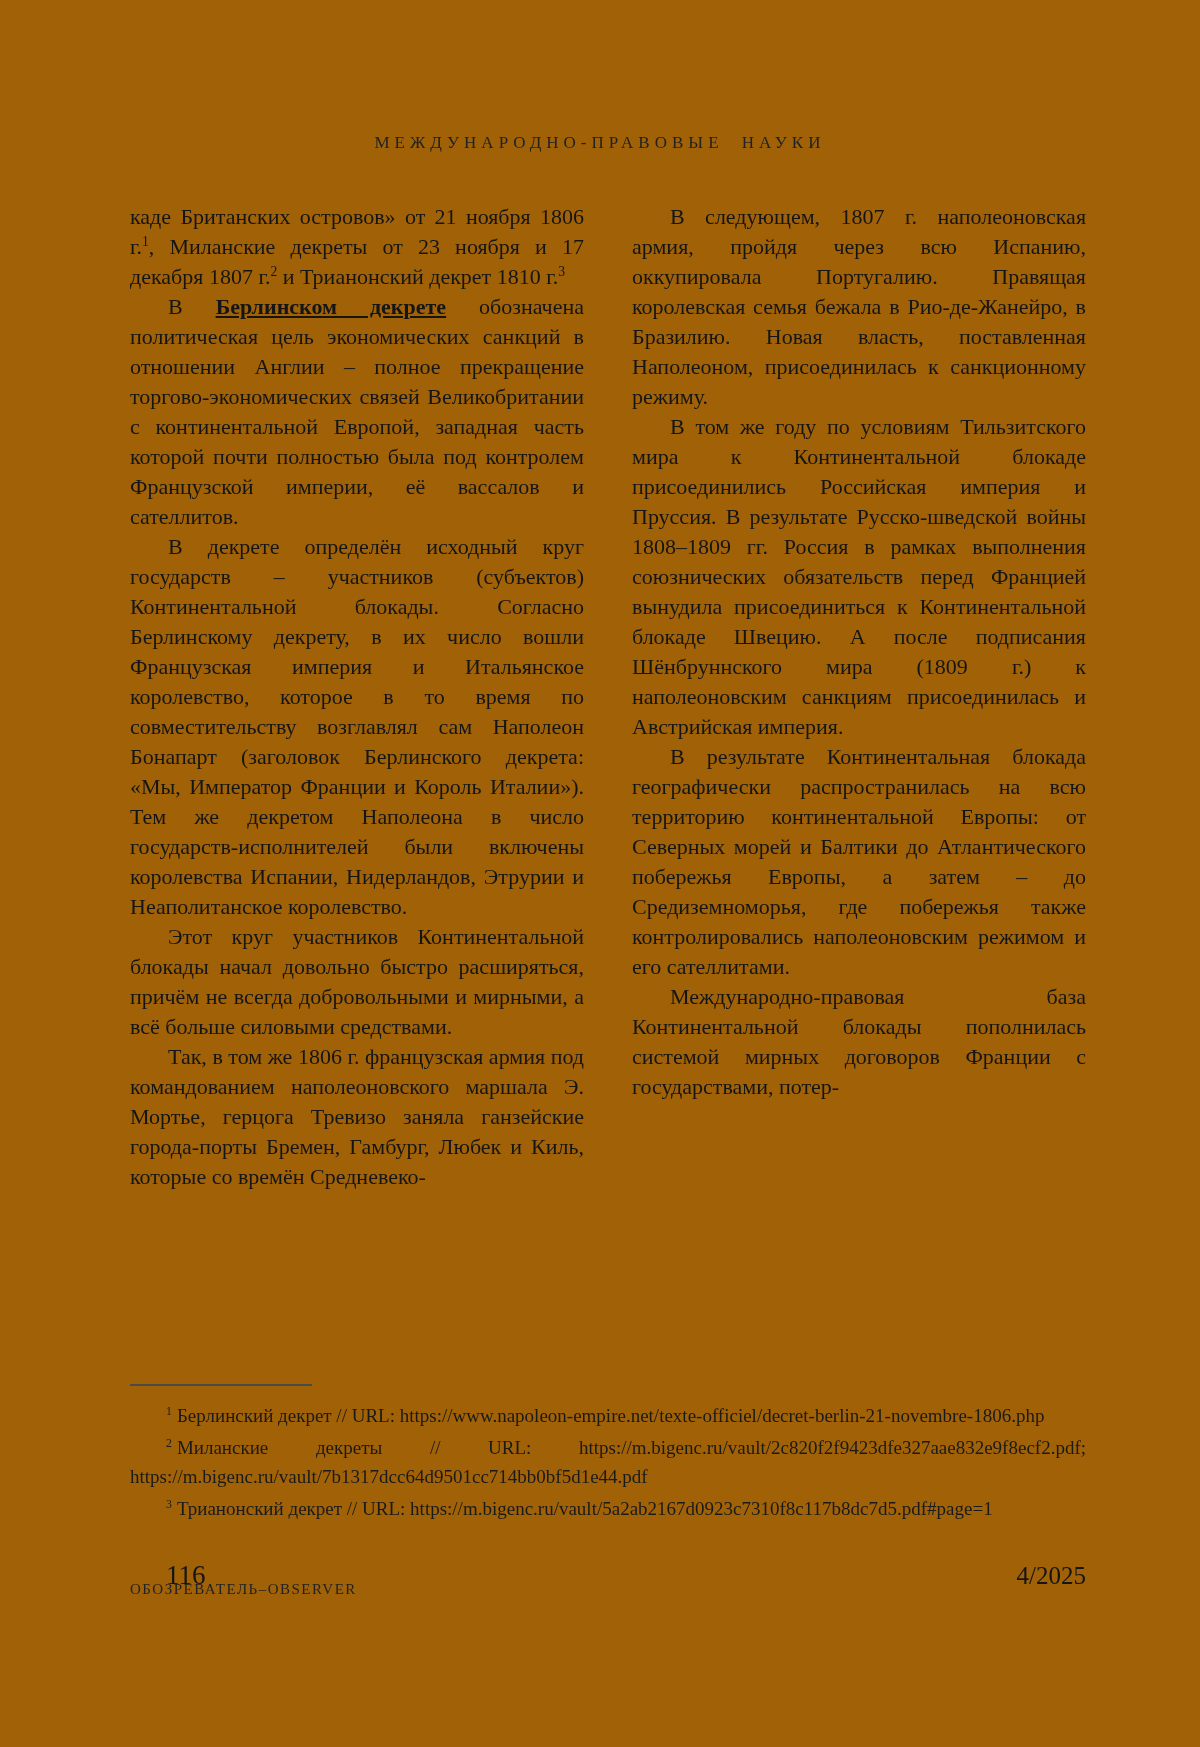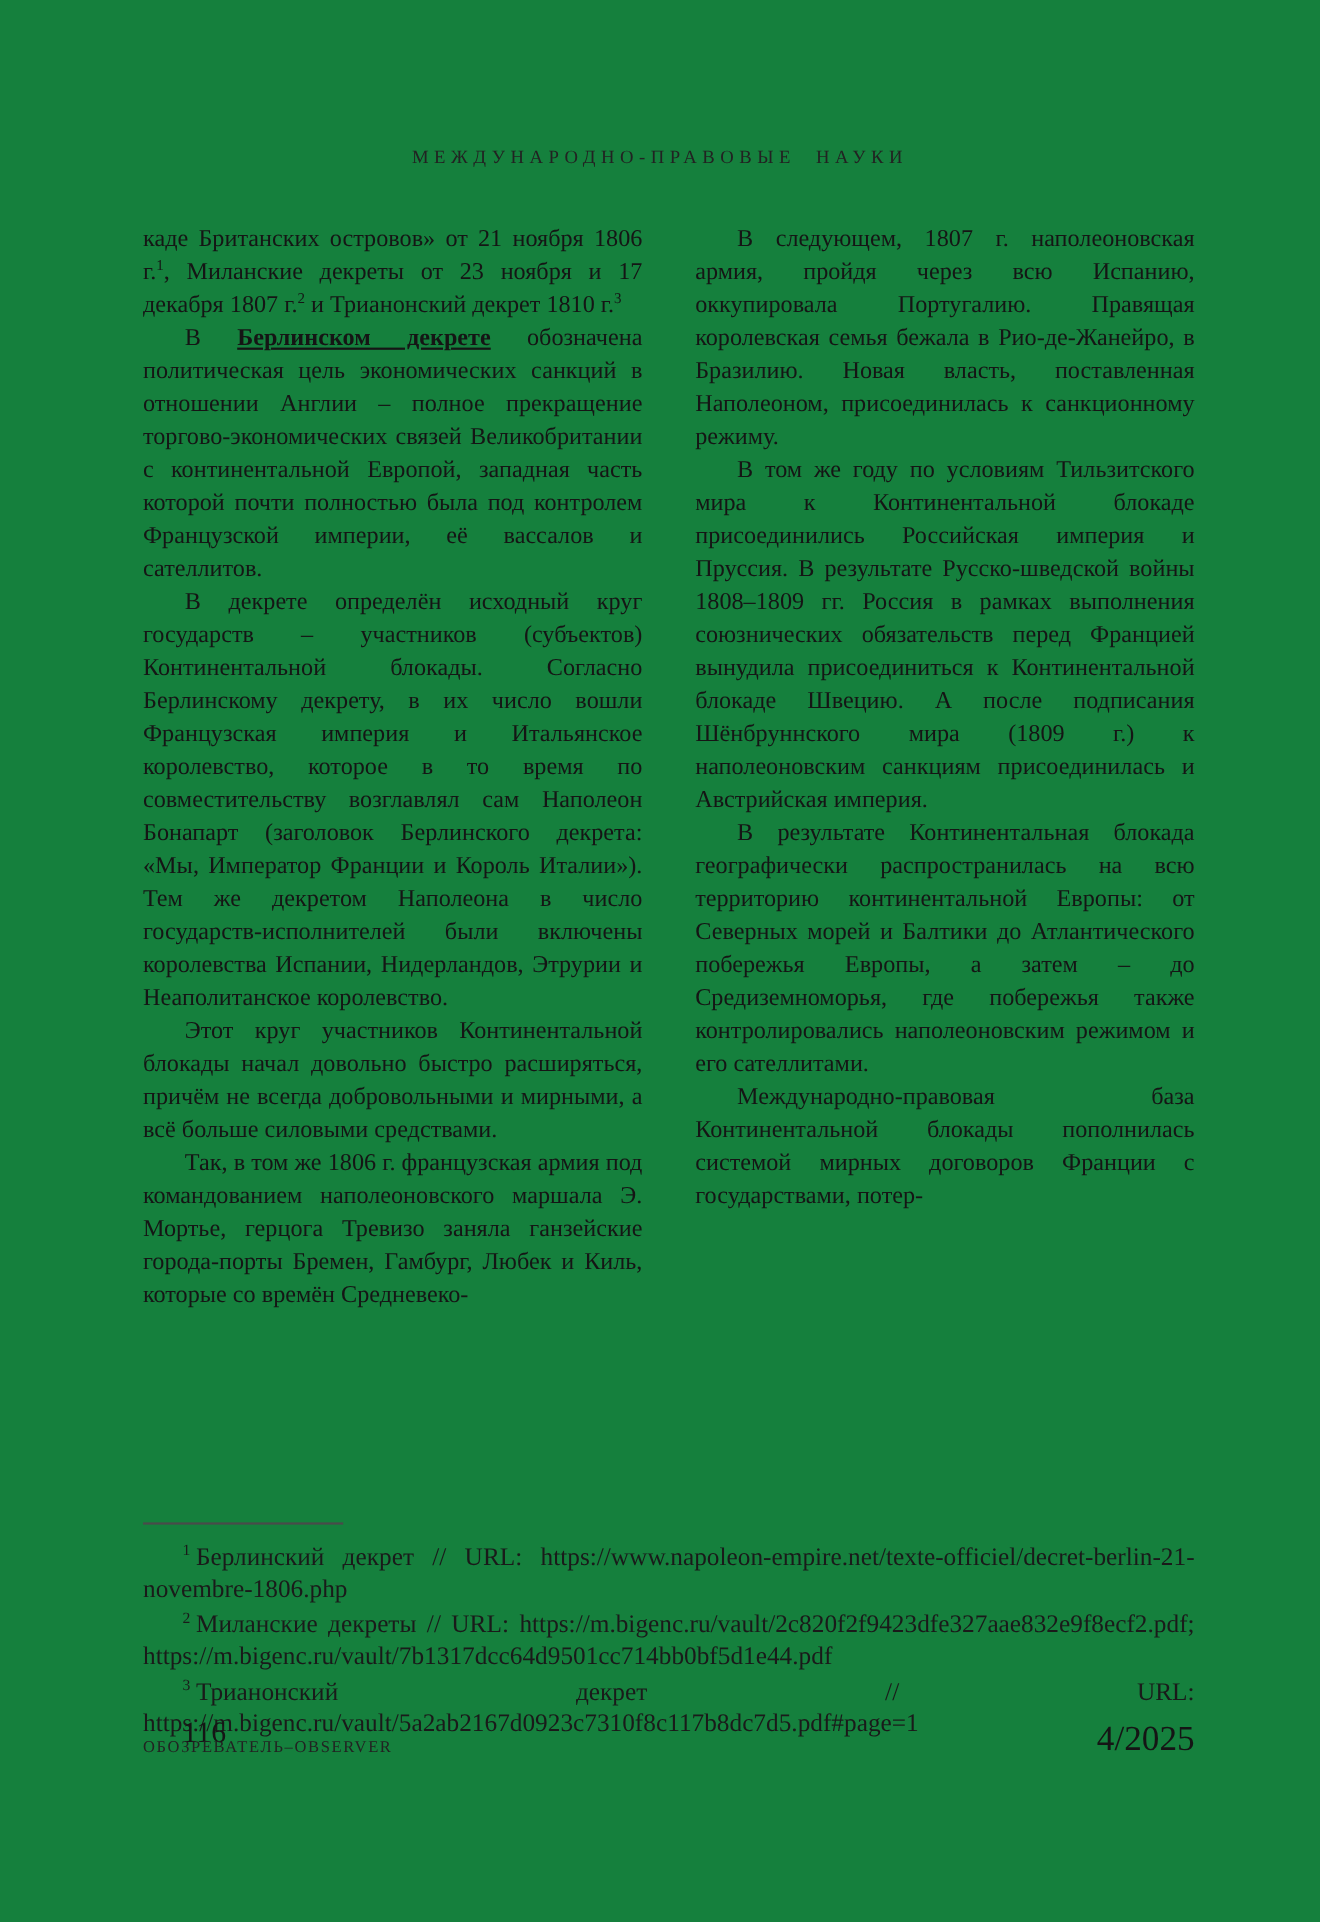--- a/index.html
+++ b/index.html
@@ -4,21 +4,21 @@
 <style>
   html, body {
     margin: 0;
     padding: 0;
     background: #ffffff;
   }
   .page {
     position: relative;
     width: 1200px;
     height: 1747px;
-    background: #15803d;
+    background: #a16207;
     font-family: "Liberation Serif", serif;
     color: #151515;
     overflow: hidden;
   }
   .running-head {
     position: absolute;
     top: 133px;
     left: 0;
     width: 100%;
     text-align: center;
@@ -55,21 +55,21 @@
   }
   b {
     font-weight: bold;
     text-decoration: underline;
   }
   .footnotes {
     position: absolute;
     top: 1384px;
     left: 130px;
     width: 956px;
-    font-size: 23px;
+    font-size: 19px;
     line-height: 29px;
     text-align: justify;
     color: #1a1a1a;
   }
   .footnote-rule {
     width: 182px;
     height: 0;
     border-top: 2px solid #4a4a4a;
     margin-bottom: 15px;
   }
@@ -103,21 +103,21 @@
     text-align: left;
     font-size: 15px;
     letter-spacing: 1.5px;
     color: #222222;
     margin-top: 12px;
   }
   .issue {
     position: absolute;
     right: 0;
     top: 2px;
-    font-size: 32px;
+    font-size: 25px;
   }
 </style>
 </head>
 <body>
 
 <div class="page">
 
   <div class="running-head">МЕЖДУНАРОДНО-ПРАВОВЫЕ НАУКИ</div>
 
   <div class="columns">

